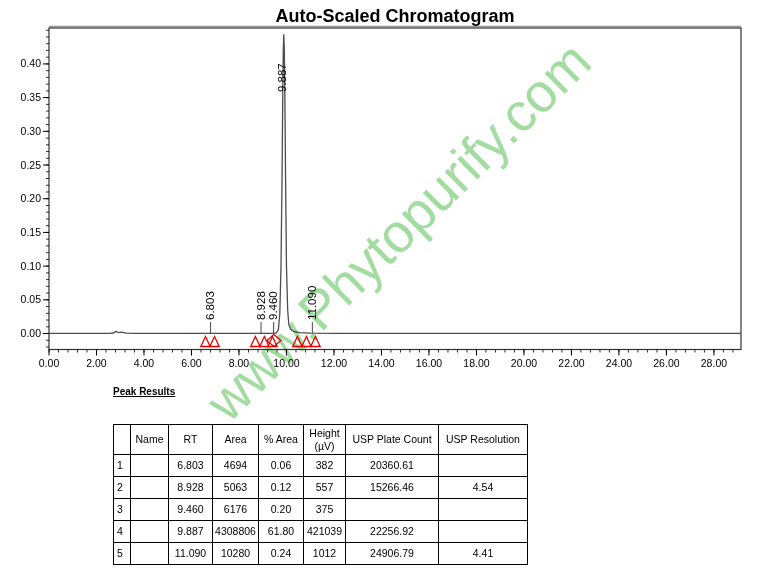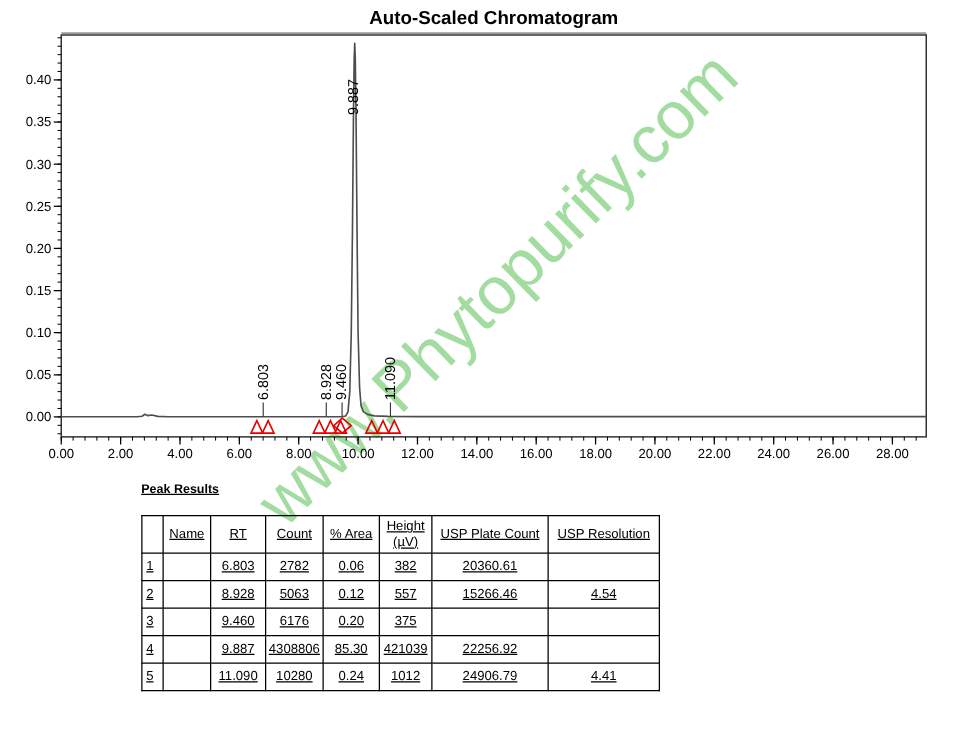--- a/index.html
+++ b/index.html
@@ -2,38 +2,37 @@
 <html><head>
 <meta charset="utf-8">
 <style>
   html,body{margin:0;padding:0;background:#fff;}
   .page{
     position:relative; width:775px; height:583px; background:#fff;
     font-family:"Liberation Sans", sans-serif; overflow:hidden;
   }
   .chart-title{
     position:absolute; left:49px; top:6px; width:692px;
-    text-align:center; font-size:15px; font-weight:bold; color:#000; z-index:3;
+    text-align:center; font-size:18px; font-weight:bold; color:#000; z-index:3;
   }
   .watermark{
     position:absolute; left:398px; top:231px;
     transform:translate(-50%,-50%) rotate(-44.5deg);
     font-size:54px; font-weight:400; letter-spacing:0px;
     white-space:nowrap; z-index:1; pointer-events:none;
   }
   .plot-svg{ position:absolute; left:0; top:0; z-index:2; }
   .table-title{
     position:absolute; left:113px; top:386px; width:414px;
     text-align:left; font-size:10px; font-weight:bold; color:#000; z-index:3;text-decoration:underline;
   }
   table.peaks{
-    position:absolute; left:113px; top:412px; width:414px;
+    position:absolute; left:113px; top:424px; width:414px;
     border-collapse:collapse; table-layout:fixed; z-index:3;
     background:transparent;
-    text-decoration:underline;
   }
   table.peaks th, table.peaks td{
     border:1px solid #000; font-family:"Liberation Sans", sans-serif;
     font-size:10.5px; color:#000; text-align:center; padding:0;
     background:transparent; font-weight:400; line-height:1.15;
   }
   table.peaks thead tr{ height:30px; }
   table.peaks tbody tr{ height:22px; }
   table.peaks td.idx{ text-align:left; padding-left:3px; }
 </style>
@@ -245,33 +244,33 @@
       <col style="width:45px">
         <col style="width:42px">
         <col style="width:93px">
         <col style="width:89px">
     </colgroup>
     <thead id="peaks-thead">
         <tr>
           <th></th>
           <th>Name</th>
           <th>RT</th>
-          <th>Count</th>
+          <th>Area</th>
           <th>% Area</th>
           <th>Height<br>(µV)</th>
           <th>USP Plate Count</th>
           <th>USP Resolution</th>
         </tr>
       </thead>
     <tbody id="peaks-tbody">
         <tr>
           <td class="idx">1</td>
           <td></td>
           <td>6.803</td>
-          <td>2782</td>
+          <td>4694</td>
           <td>0.06</td>
           <td>382</td>
           <td>20360.61</td>
           <td></td>
         </tr>
         <tr>
           <td class="idx">2</td>
           <td></td>
           <td>8.928</td>
           <td>5063</td>
@@ -288,21 +287,21 @@
           <td>0.20</td>
           <td>375</td>
           <td></td>
           <td></td>
         </tr>
         <tr>
           <td class="idx">4</td>
           <td></td>
           <td>9.887</td>
           <td>4308806</td>
-          <td>85.30</td>
+          <td>61.80</td>
           <td>421039</td>
           <td>22256.92</td>
           <td></td>
         </tr>
         <tr>
           <td class="idx">5</td>
           <td></td>
           <td>11.090</td>
           <td>10280</td>
           <td>0.24</td>

